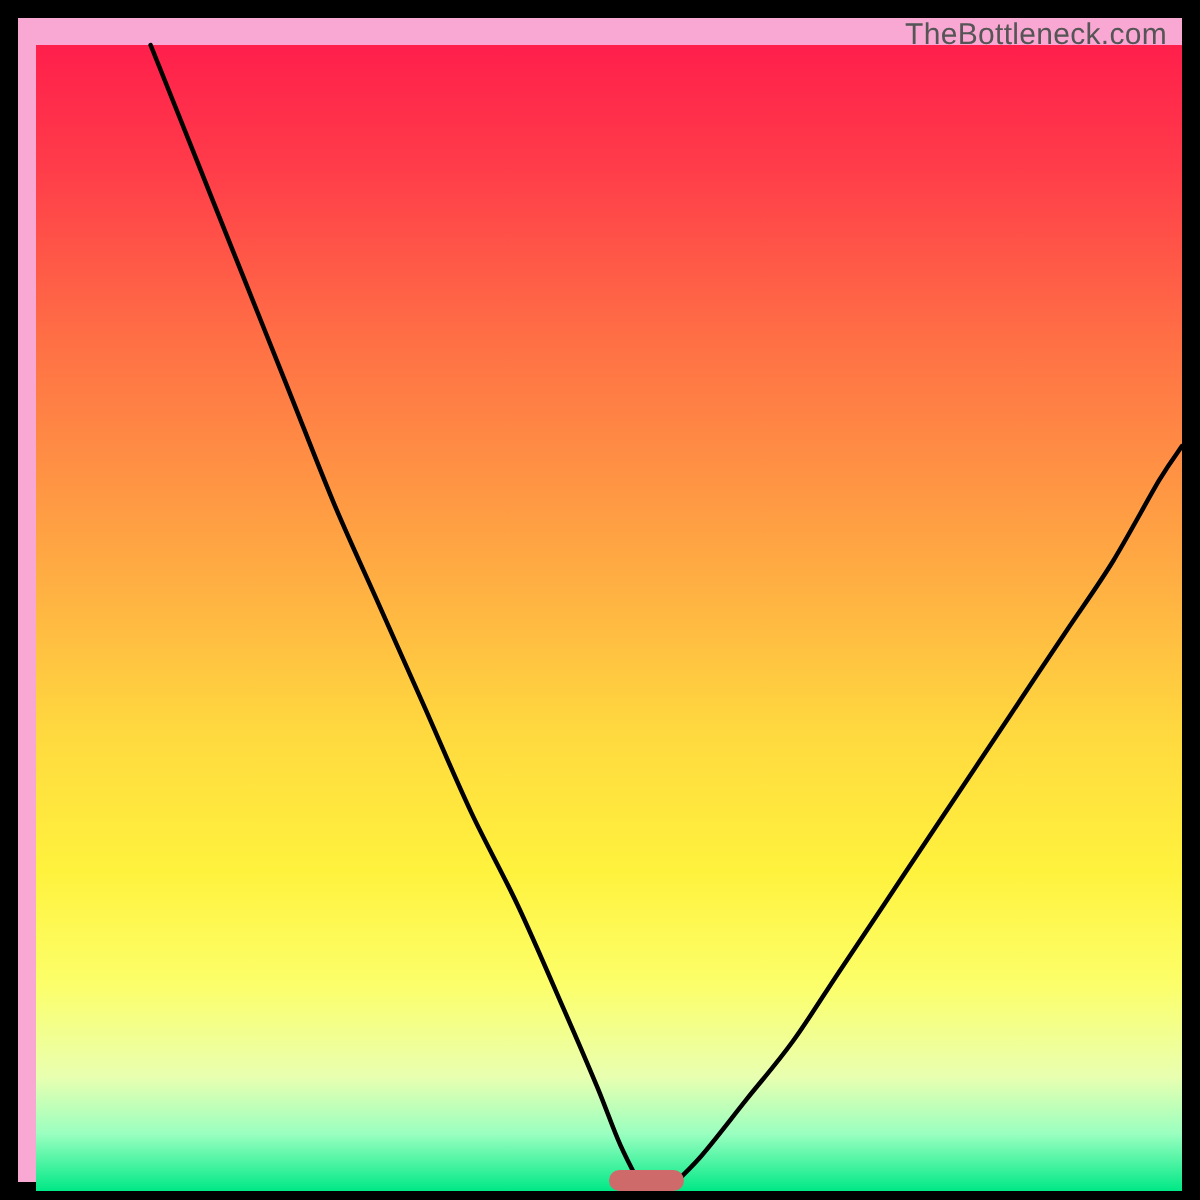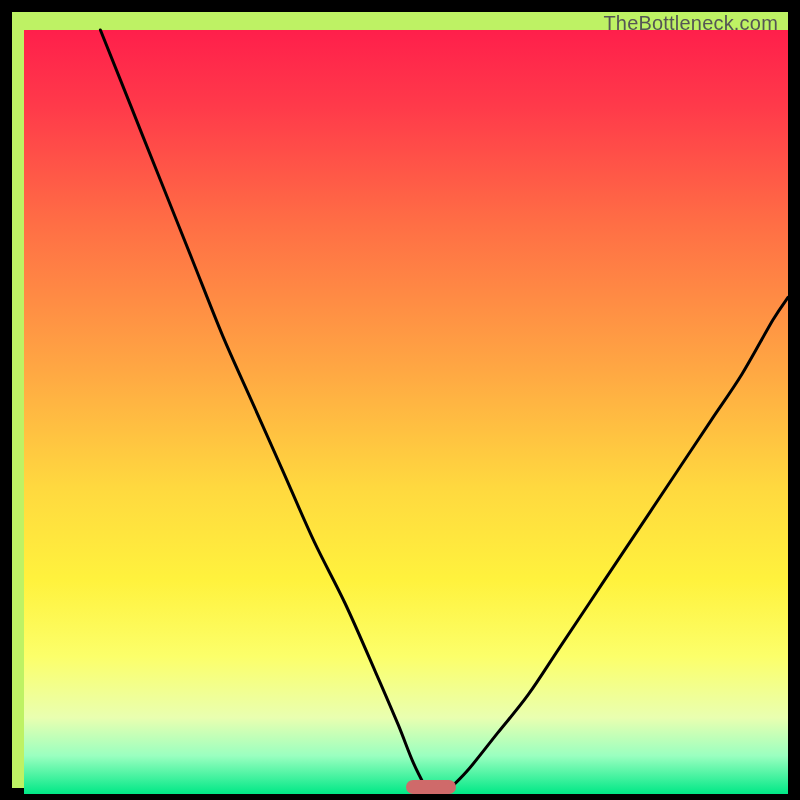--- a/index.html
+++ b/index.html
@@ -10,21 +10,21 @@
     background: #000;
     overflow: hidden;
     font-family: Arial, Helvetica, sans-serif;
   }
   .frame {
     position: absolute;
     left: 12px;
     top: 12px;
     width: 776px;
     height: 776px;
-    background: #bef264;
+    background: #f9a8d4;
   }
   .plot-area {
     position: absolute;
     left: 12px;
     top: 18px;
     width: 764px;
     height: 764px;
     background: linear-gradient(
       to bottom,
       #ff1f4b 0%,

